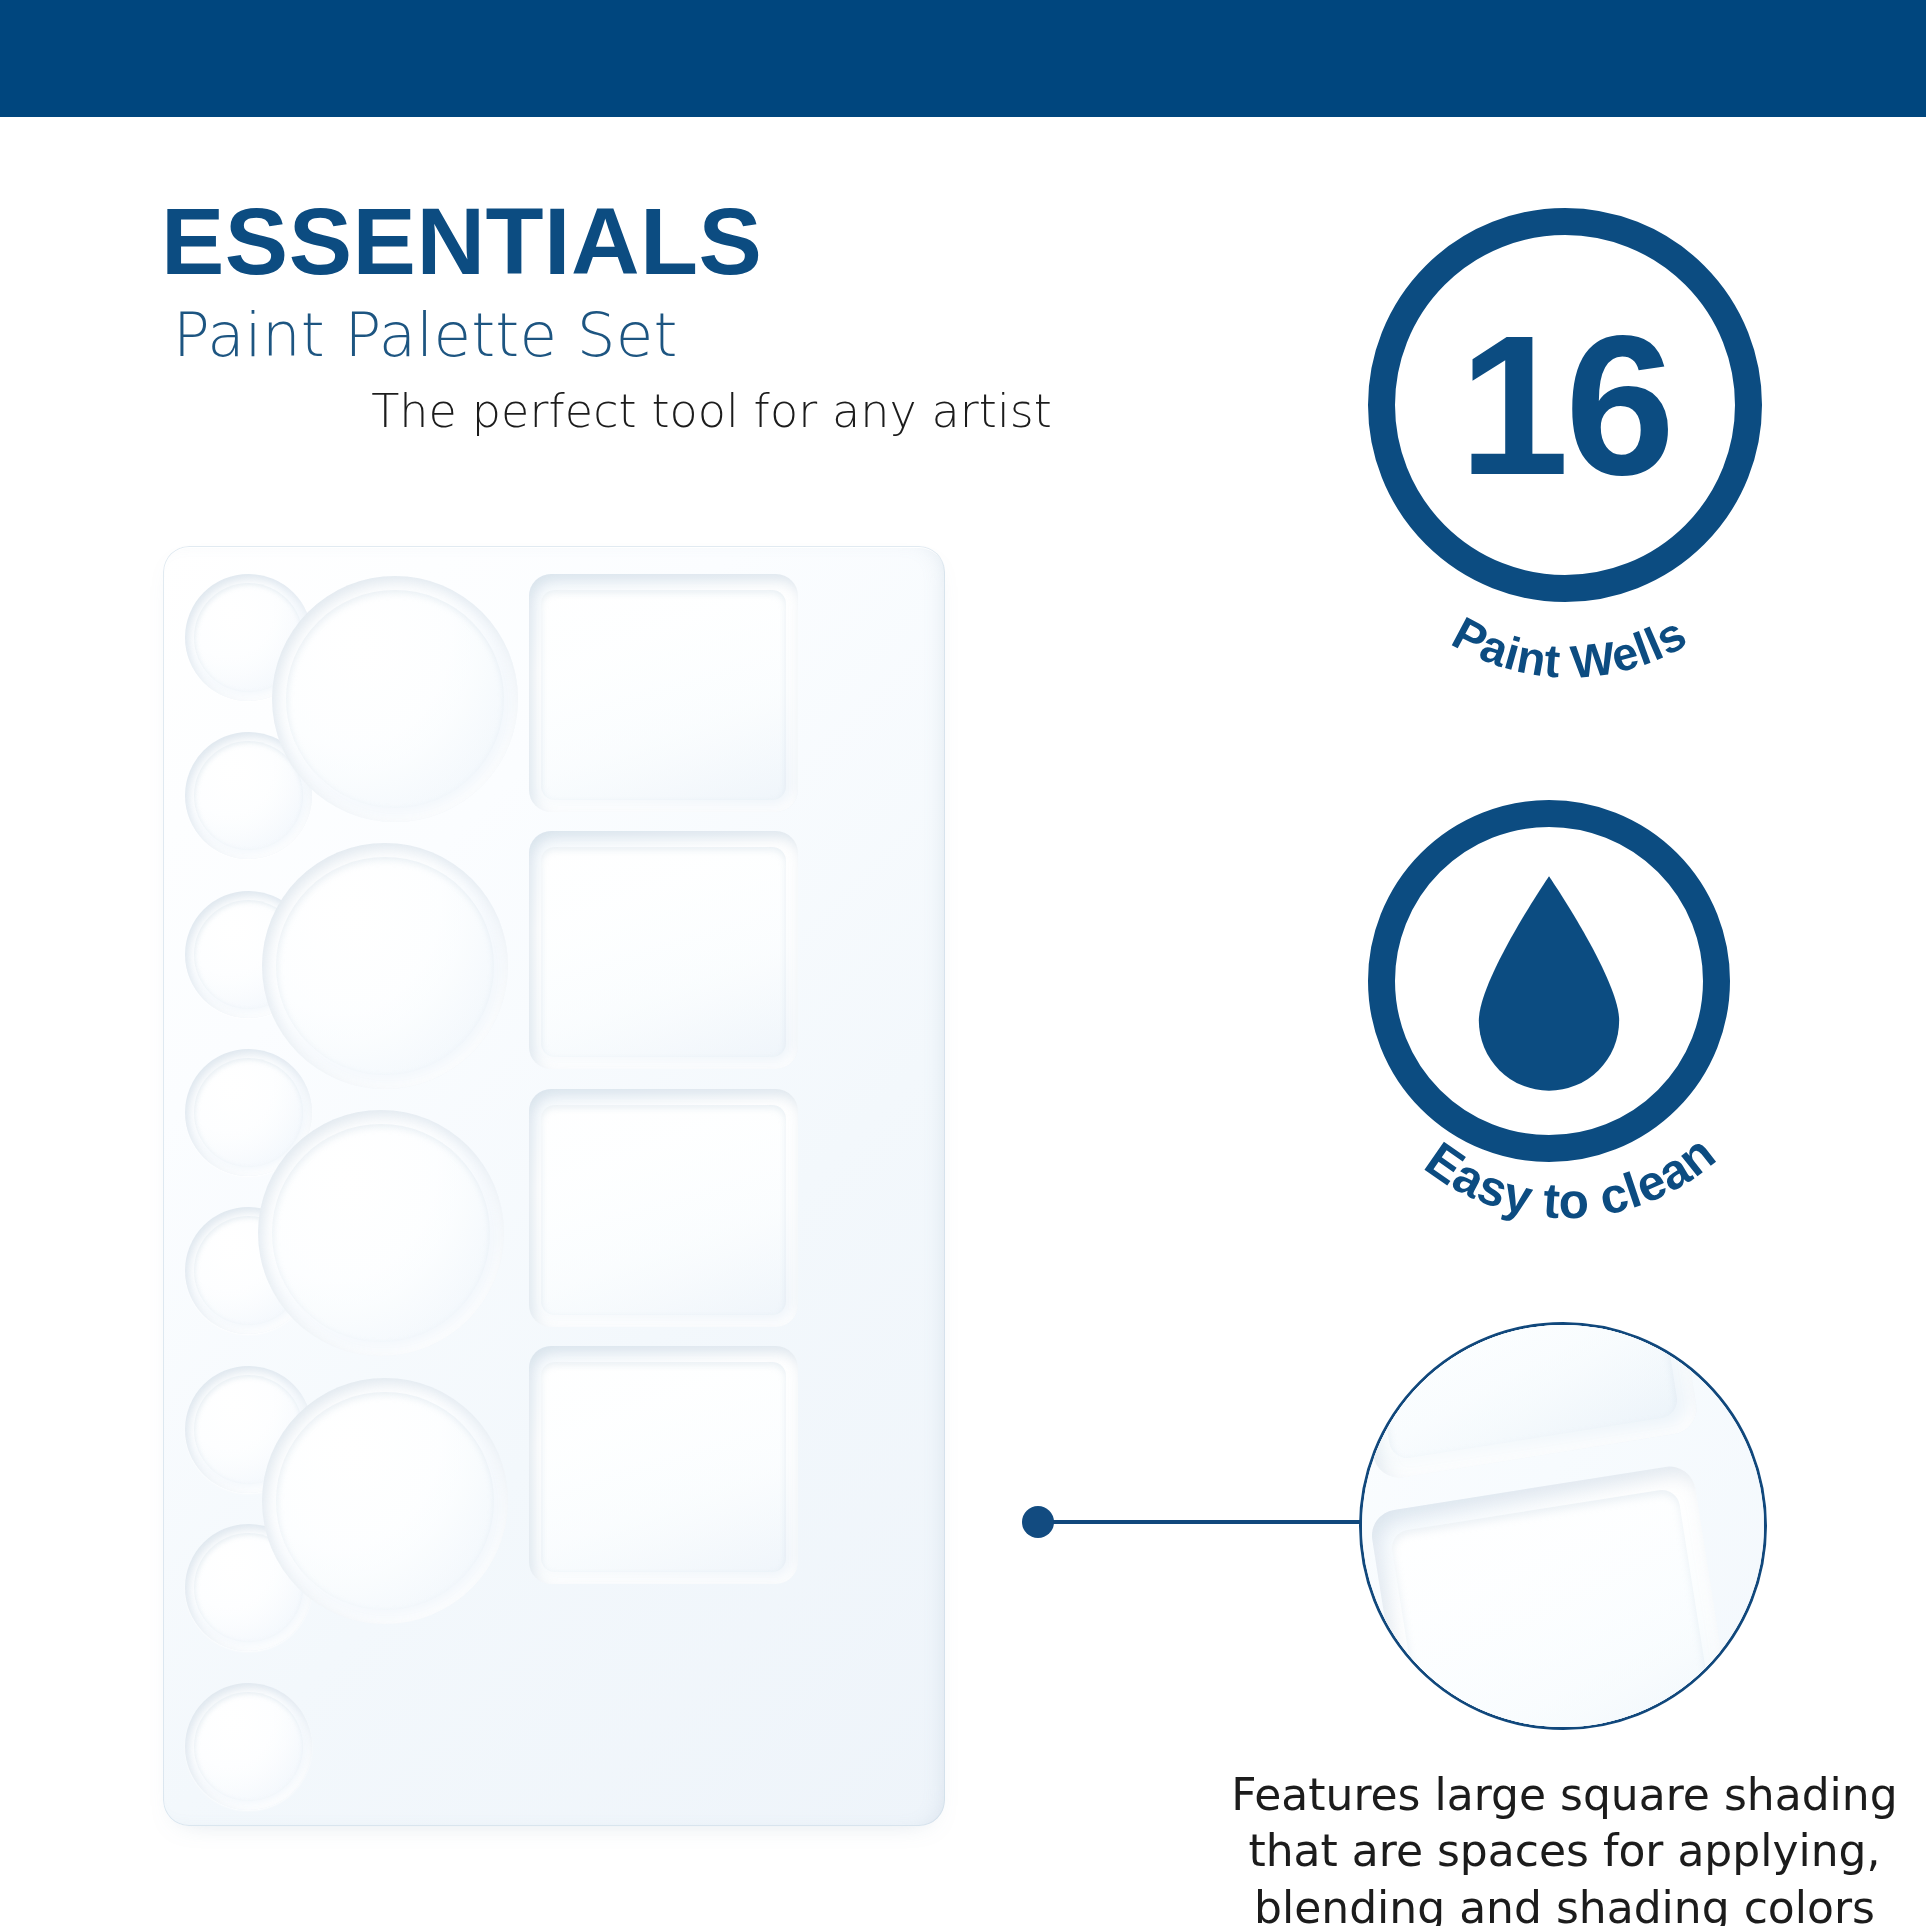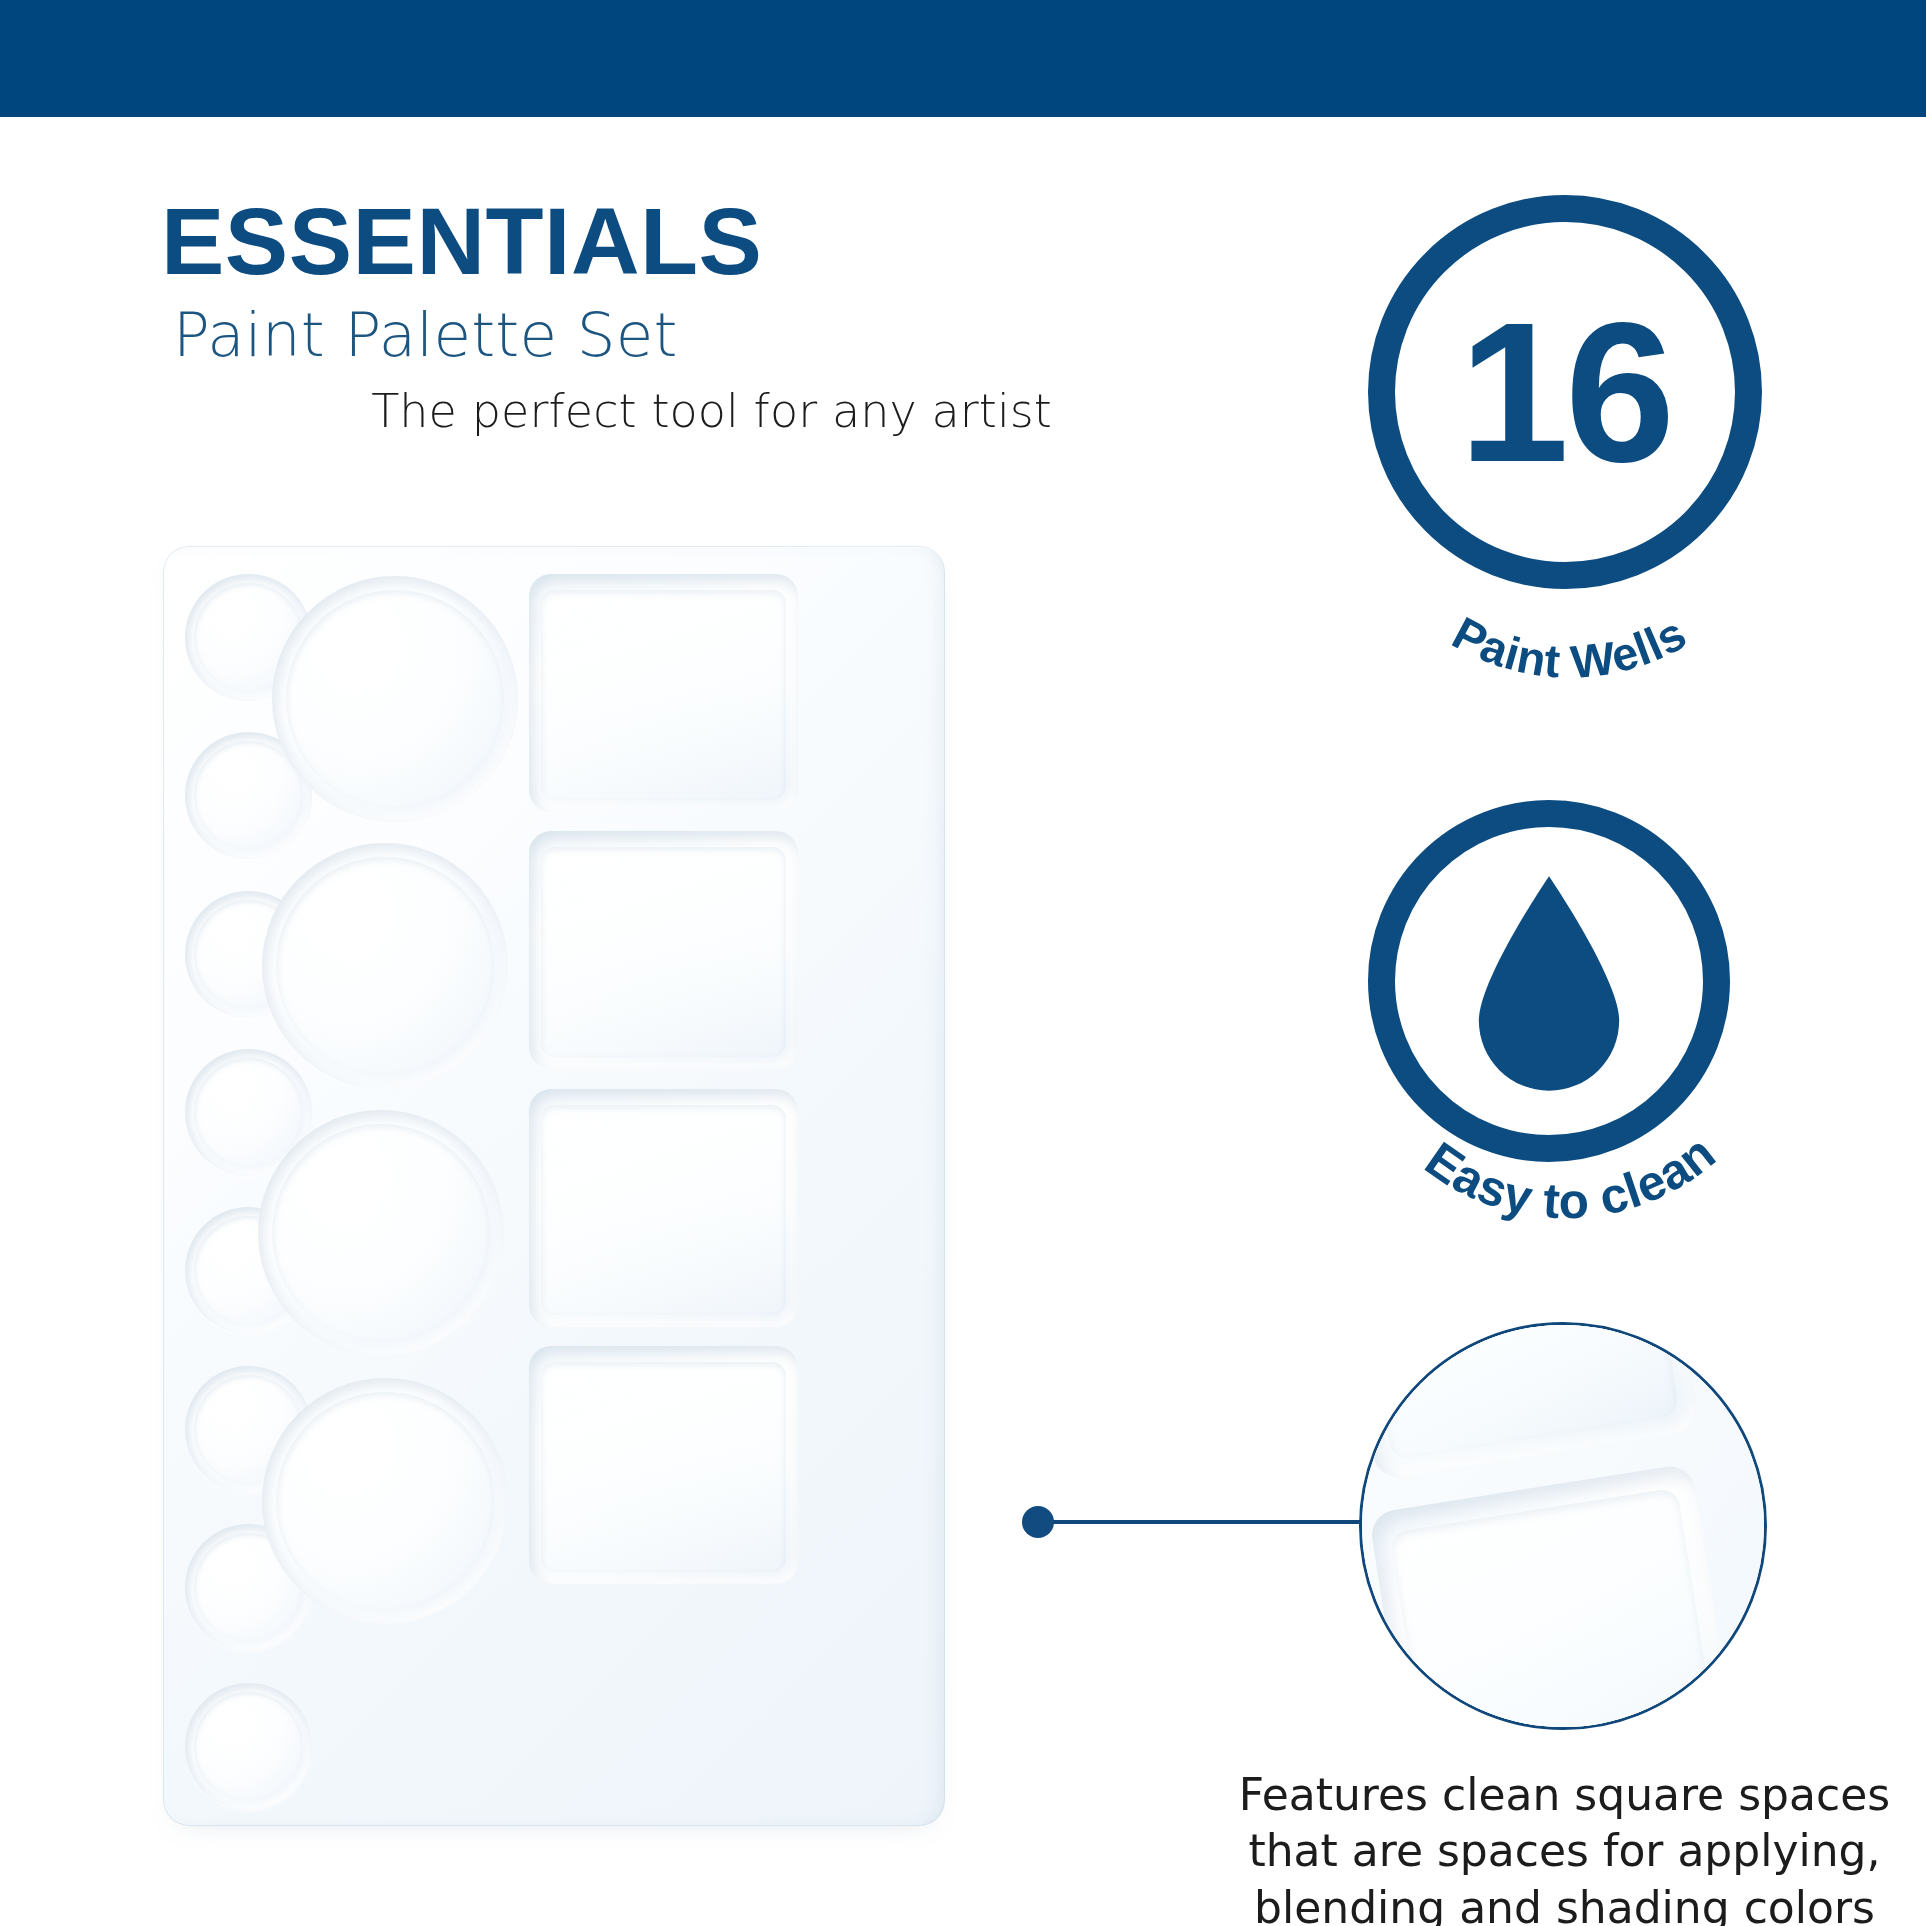--- a/index.html
+++ b/index.html
@@ -205,21 +205,21 @@
     <div class="well round-l" style="left:99px;top:297px;width:246px;height:246px;"></div>
     <div class="well round-l" style="left:95px;top:564px;width:246px;height:246px;"></div>
     <div class="well round-l" style="left:99px;top:832px;width:246px;height:246px;"></div>
 
     <div class="well square" style="left:366px;top:28px;width:269px;height:238px;"></div>
     <div class="well square" style="left:366px;top:285px;width:269px;height:238px;"></div>
     <div class="well square" style="left:366px;top:543px;width:269px;height:238px;"></div>
     <div class="well square" style="left:366px;top:800px;width:269px;height:238px;"></div>
   </div>
 
-  <div class="badge-ring" style="left:1368px;top:195px;width:394px;height:394px;">
+  <div class="badge-ring" style="left:1368px;top:208px;width:394px;height:394px;">
     <div class="badge-num">16</div>
   </div>
   <div class="arc-label" style="left:1327px;top:582px;width:485px;height:109px;">
     <svg width="485" height="109" viewBox="0 0 490 110">
       <defs>
         <path id="arc1" d="M 72,18 A 230,230 0 0 0 418,18" fill="none"></path>
       </defs>
       <text font-size="47" letter-spacing="0.5">
         <textPath href="#arc1" startOffset="50%" text-anchor="middle">Paint Wells</textPath>
       </text>
@@ -252,19 +252,19 @@
       <div class="cz base" style="left:0;top:0;width:752px;height:990px;"></div>
       <div class="cz sq" style="left:149px;top:109px;width:327px;height:248px;"></div>
       <div class="cz sq" style="left:135px;top:388px;width:327px;height:327px;"></div>
 
       <div class="cz circ" style="left:523px;top:327px;width:297px;height:297px;"></div>
 
     </div>
   </div>
 
   <div class="caption">
-    <div>Features clean square spaces</div>
+    <div>Features large square shading</div>
     <div>that are spaces for applying,</div>
     <div>blending and shading colors</div>
   </div>
 
 </div>
 
 
 </body></html>

